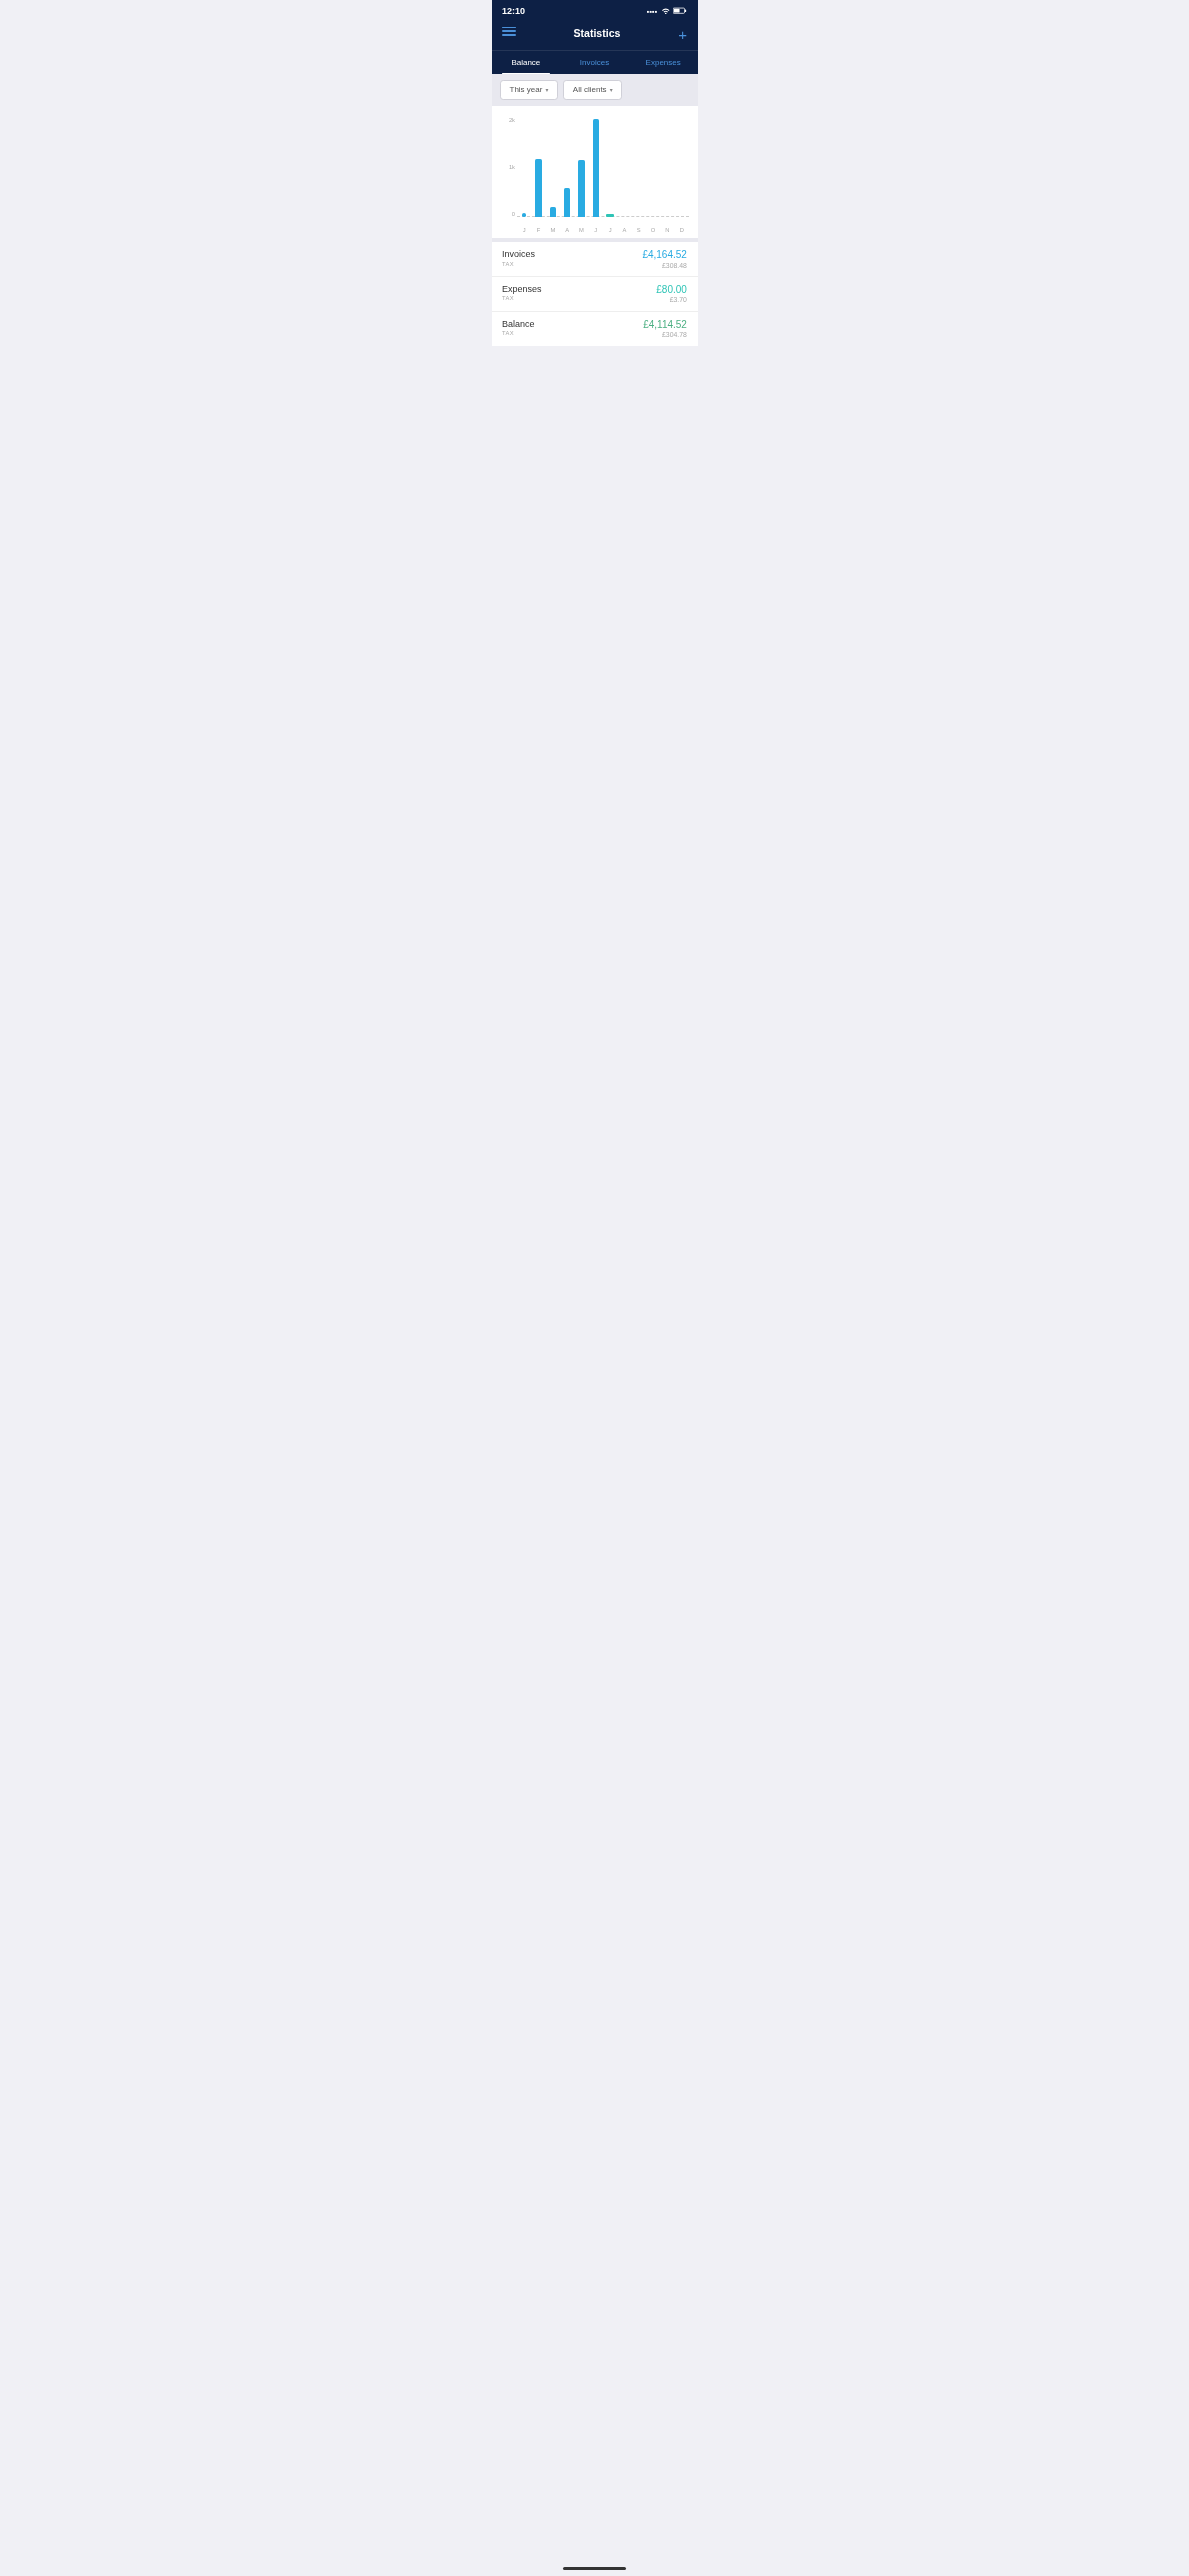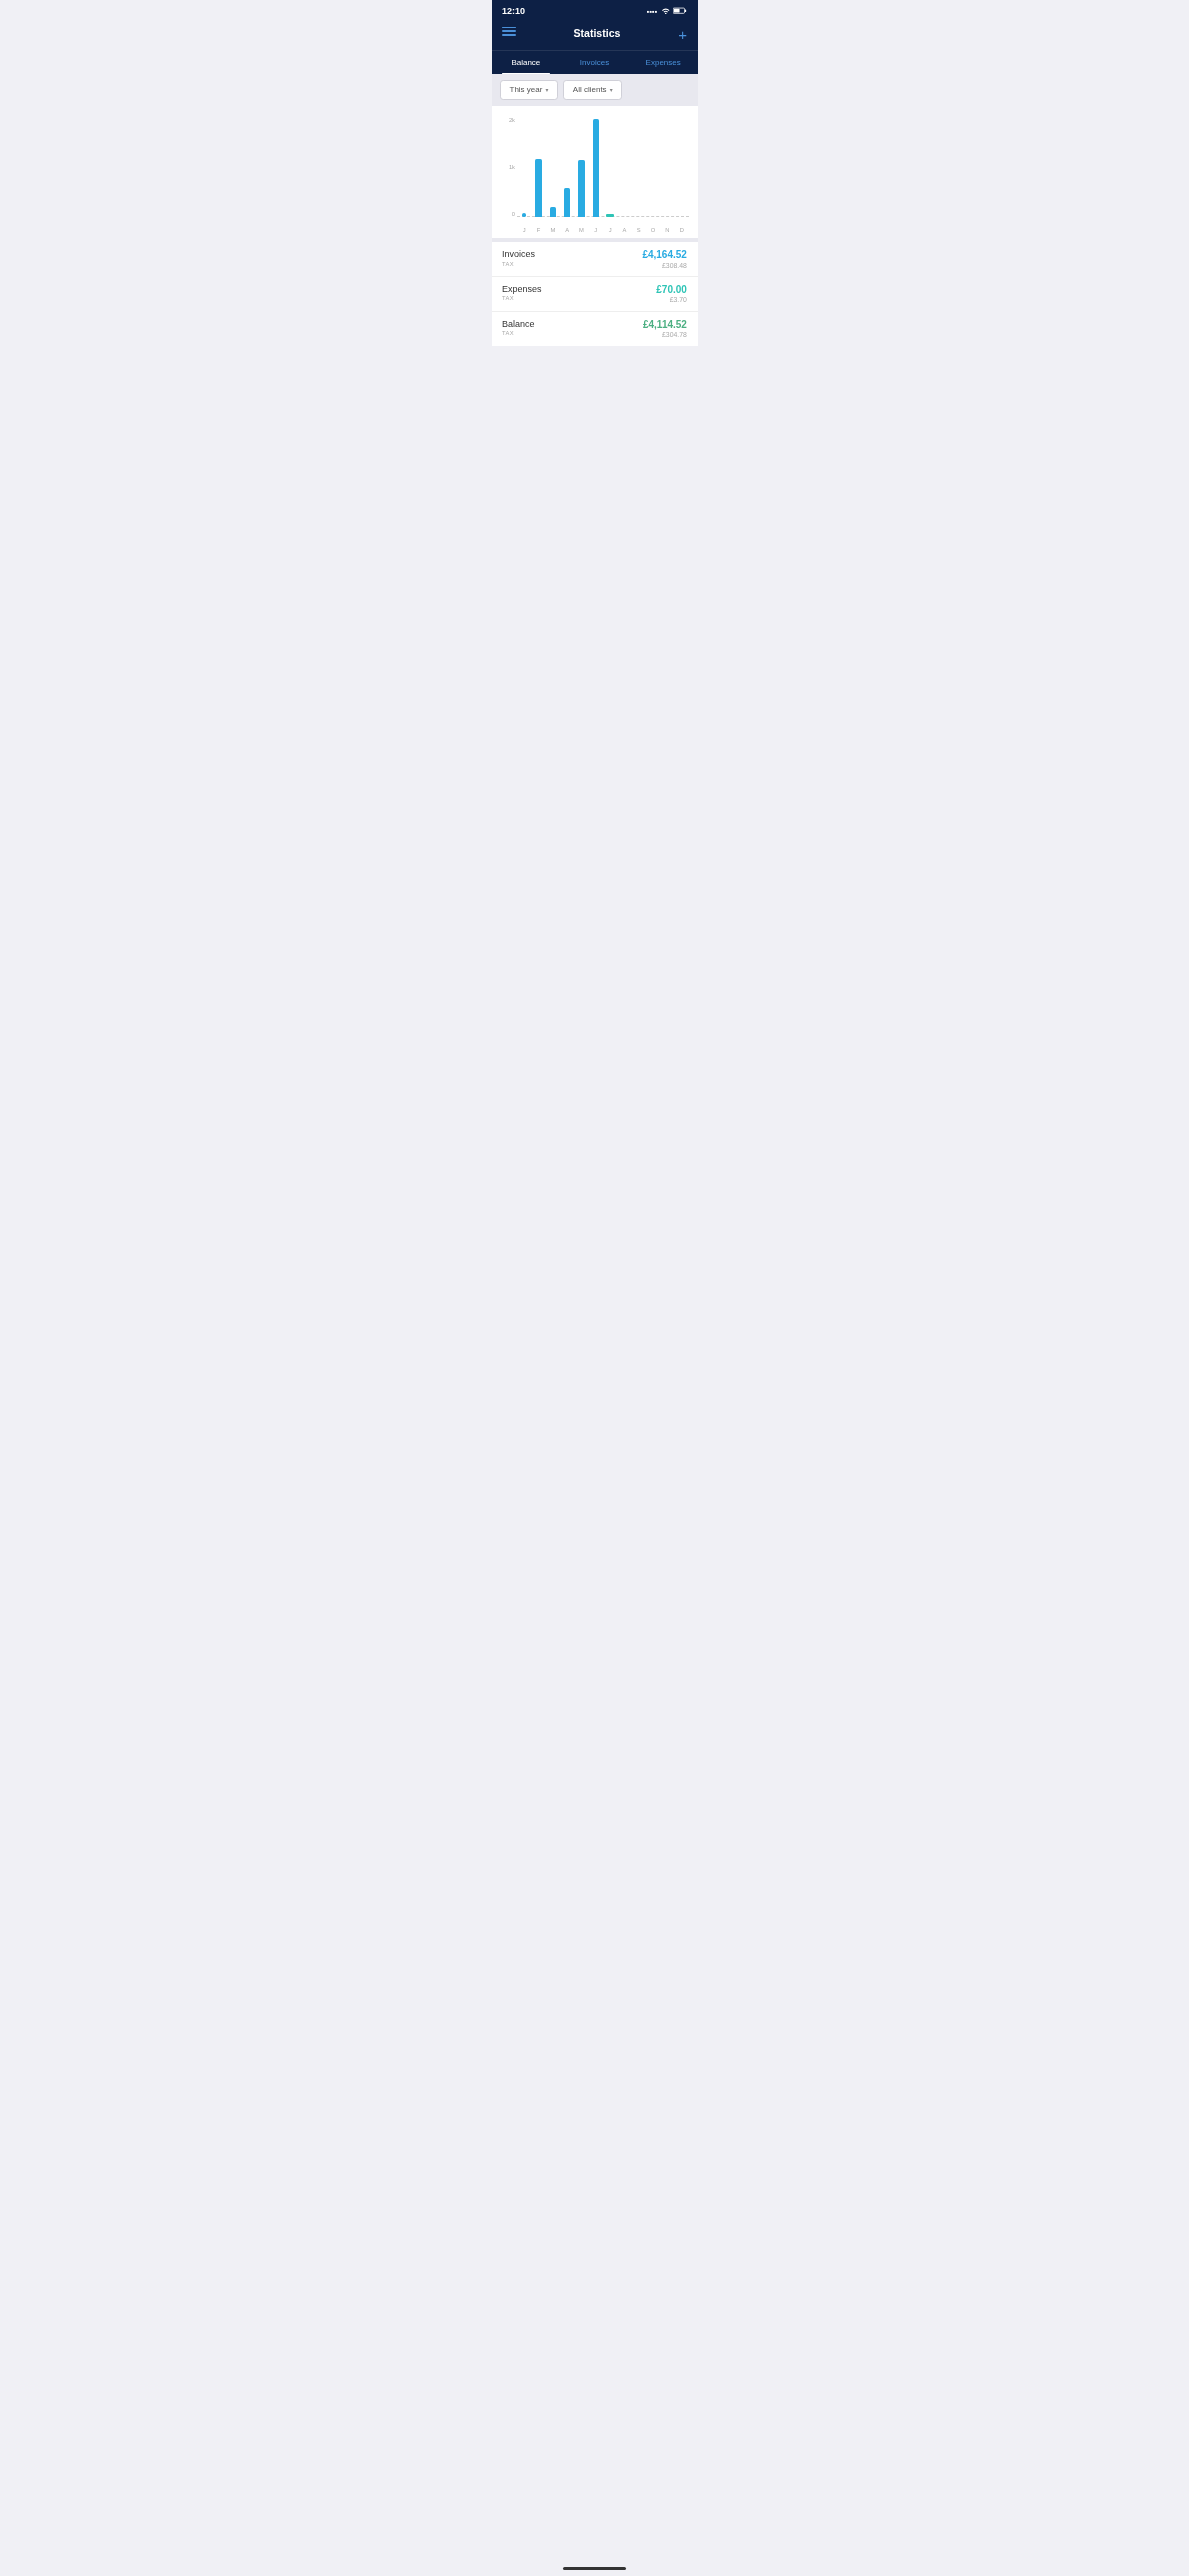--- a/index.html
+++ b/index.html
@@ -251,21 +251,21 @@
       letter-spacing: 0.3px;
     }
     .summary-right {
       display: flex;
       flex-direction: column;
       align-items: flex-end;
       gap: 1.1px;
     }
     .summary-amount {
       font-size: 10px;
-      font-weight: 700;
+      font-weight: 400;
     }
     .summary-amount.blue { color: #29abe2; }
     .summary-amount.teal { color: #2ec4b6; }
     .summary-amount.green { color: #4caf82; margin-left: 32px; }
     .summary-tax {
       font-size: 6.9px;
       color: #aaa;
     }
 
     
@@ -428,21 +428,21 @@
         <span class="summary-tax">£308.48</span>
       </div>
     </div>
 
     <div class="summary-row">
       <div class="summary-left">
         <span class="summary-label">Expenses</span>
         <span class="summary-sublabel">TAX</span>
       </div>
       <div class="summary-right">
-        <span class="summary-amount teal">£70.00</span>
+        <span class="summary-amount teal">£80.00</span>
         <span class="summary-tax">£3.70</span>
       </div>
     </div>
 
     <div class="summary-row">
       <div class="summary-left">
         <span class="summary-label">Balance</span>
         <span class="summary-sublabel">TAX</span>
       </div>
       <div class="summary-right">

